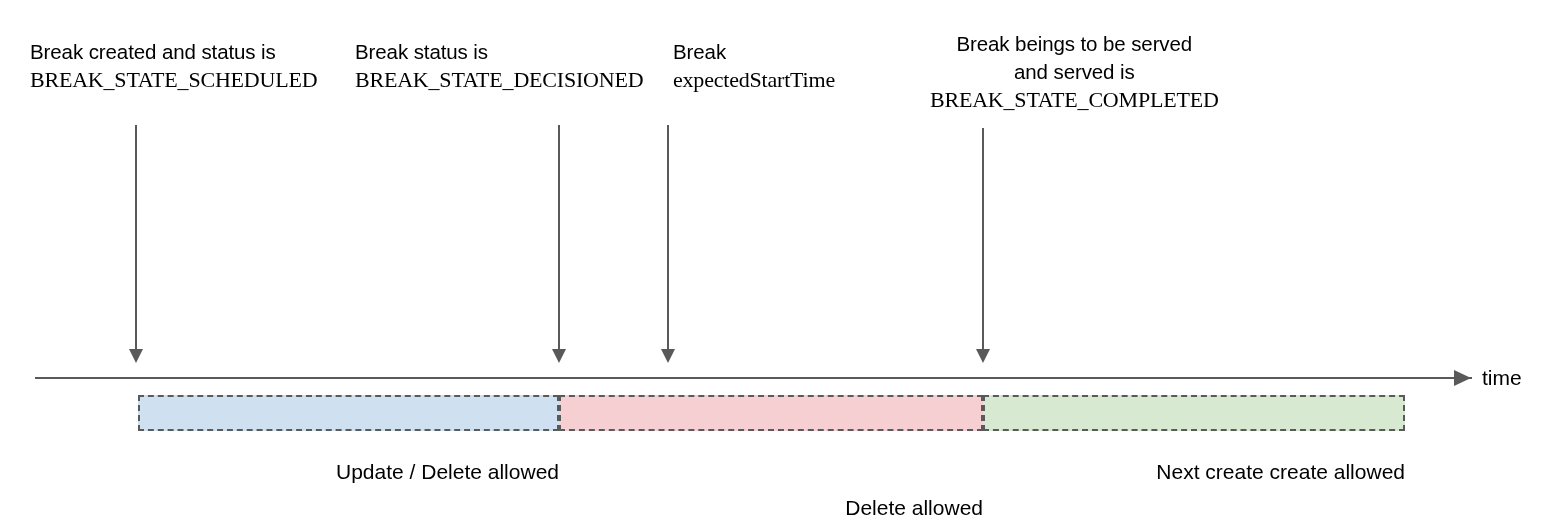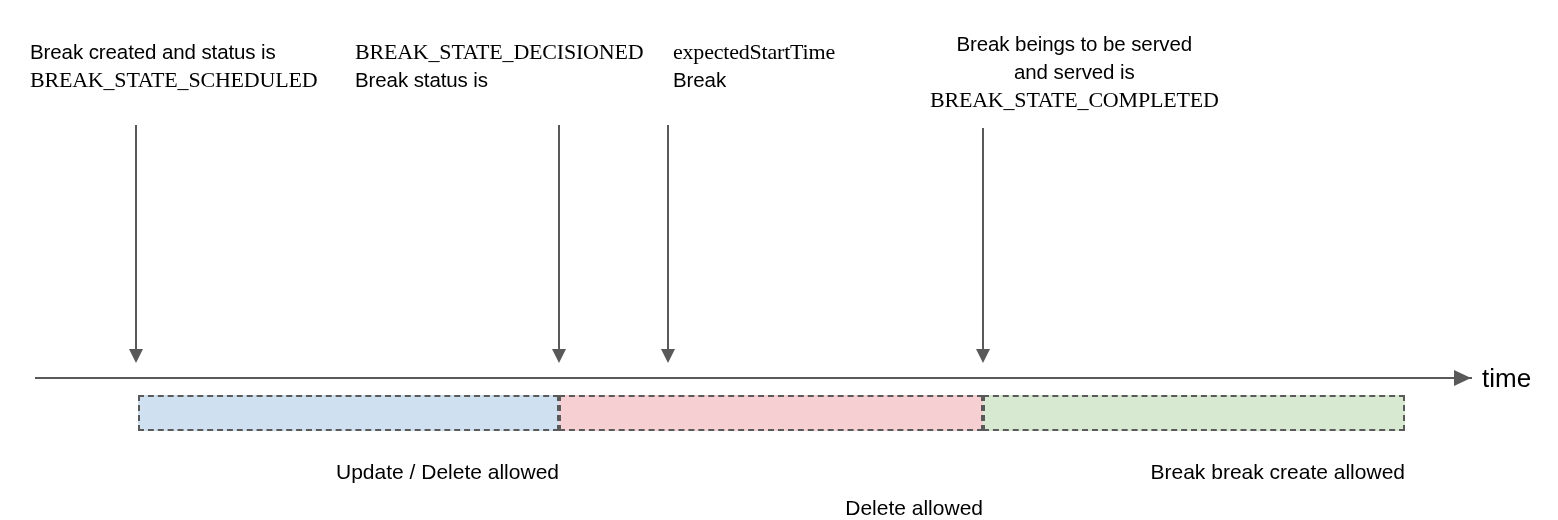--- a/index.html
+++ b/index.html
@@ -81,21 +81,21 @@
     width: 0;
     height: 0;
     border-top: 8px solid transparent;
     border-bottom: 8px solid transparent;
     border-left: 17px solid #595959;
   }
   #axis-label {
     position: absolute;
     left: 1482px;
     top: 366px;
-    font-size: 26px;
+    font-size: 21px;
     line-height: 24px;
     color: #000000;
     white-space: nowrap;
   }
 
   
   .phase-bar {
     position: absolute;
     top: 395px;
     height: 36px;
@@ -118,27 +118,27 @@
 <body>
 
 <div id="diagram">
 
   <div class="annotation" id="ann-0">
     <div class="ann-line">Break created and status is</div>
     <div class="ann-line mono">BREAK_STATE_SCHEDULED</div>
   </div>
 
   <div class="annotation" id="ann-1">
+    <div class="ann-line">Break status is</div>
     <div class="ann-line mono">BREAK_STATE_DECISIONED</div>
-    <div class="ann-line">Break status is</div>
   </div>
 
   <div class="annotation" id="ann-2">
+    <div class="ann-line">Break</div>
     <div class="ann-line mono">expectedStartTime</div>
-    <div class="ann-line">Break</div>
   </div>
 
   <div class="annotation" id="ann-3">
     <div class="ann-line">Break beings to be served</div>
     <div class="ann-line">and served is</div>
     <div class="ann-line mono">BREAK_STATE_COMPLETED</div>
   </div>
 
   <div class="pointer" style="left:128px; top:125px; height:240px;">
     <div class="stem" style="height:225px;"></div>
@@ -163,15 +163,15 @@
   <div id="axis-line"></div>
   <div id="axis-head"></div>
   <div id="axis-label">time</div>
 
   <div class="phase-bar" style="left:138px; width:421px; background:#cfe0f1;"></div>
   <div class="phase-bar" style="left:559px; width:424px; background:#f5cfd2;"></div>
   <div class="phase-bar" style="left:983px; width:422px; background:#d8e9d2;"></div>
 
   <div class="phase-caption" style="left:138px; width:421px;">Update / Delete allowed</div>
   <div class="phase-caption" style="left:559px; width:424px;margin-top:36px;">Delete allowed</div>
-  <div class="phase-caption" style="left:983px; width:422px;">Break break create allowed</div>
+  <div class="phase-caption" style="left:983px; width:422px;">Next create create allowed</div>
 
 </div>
 
 </body></html>

